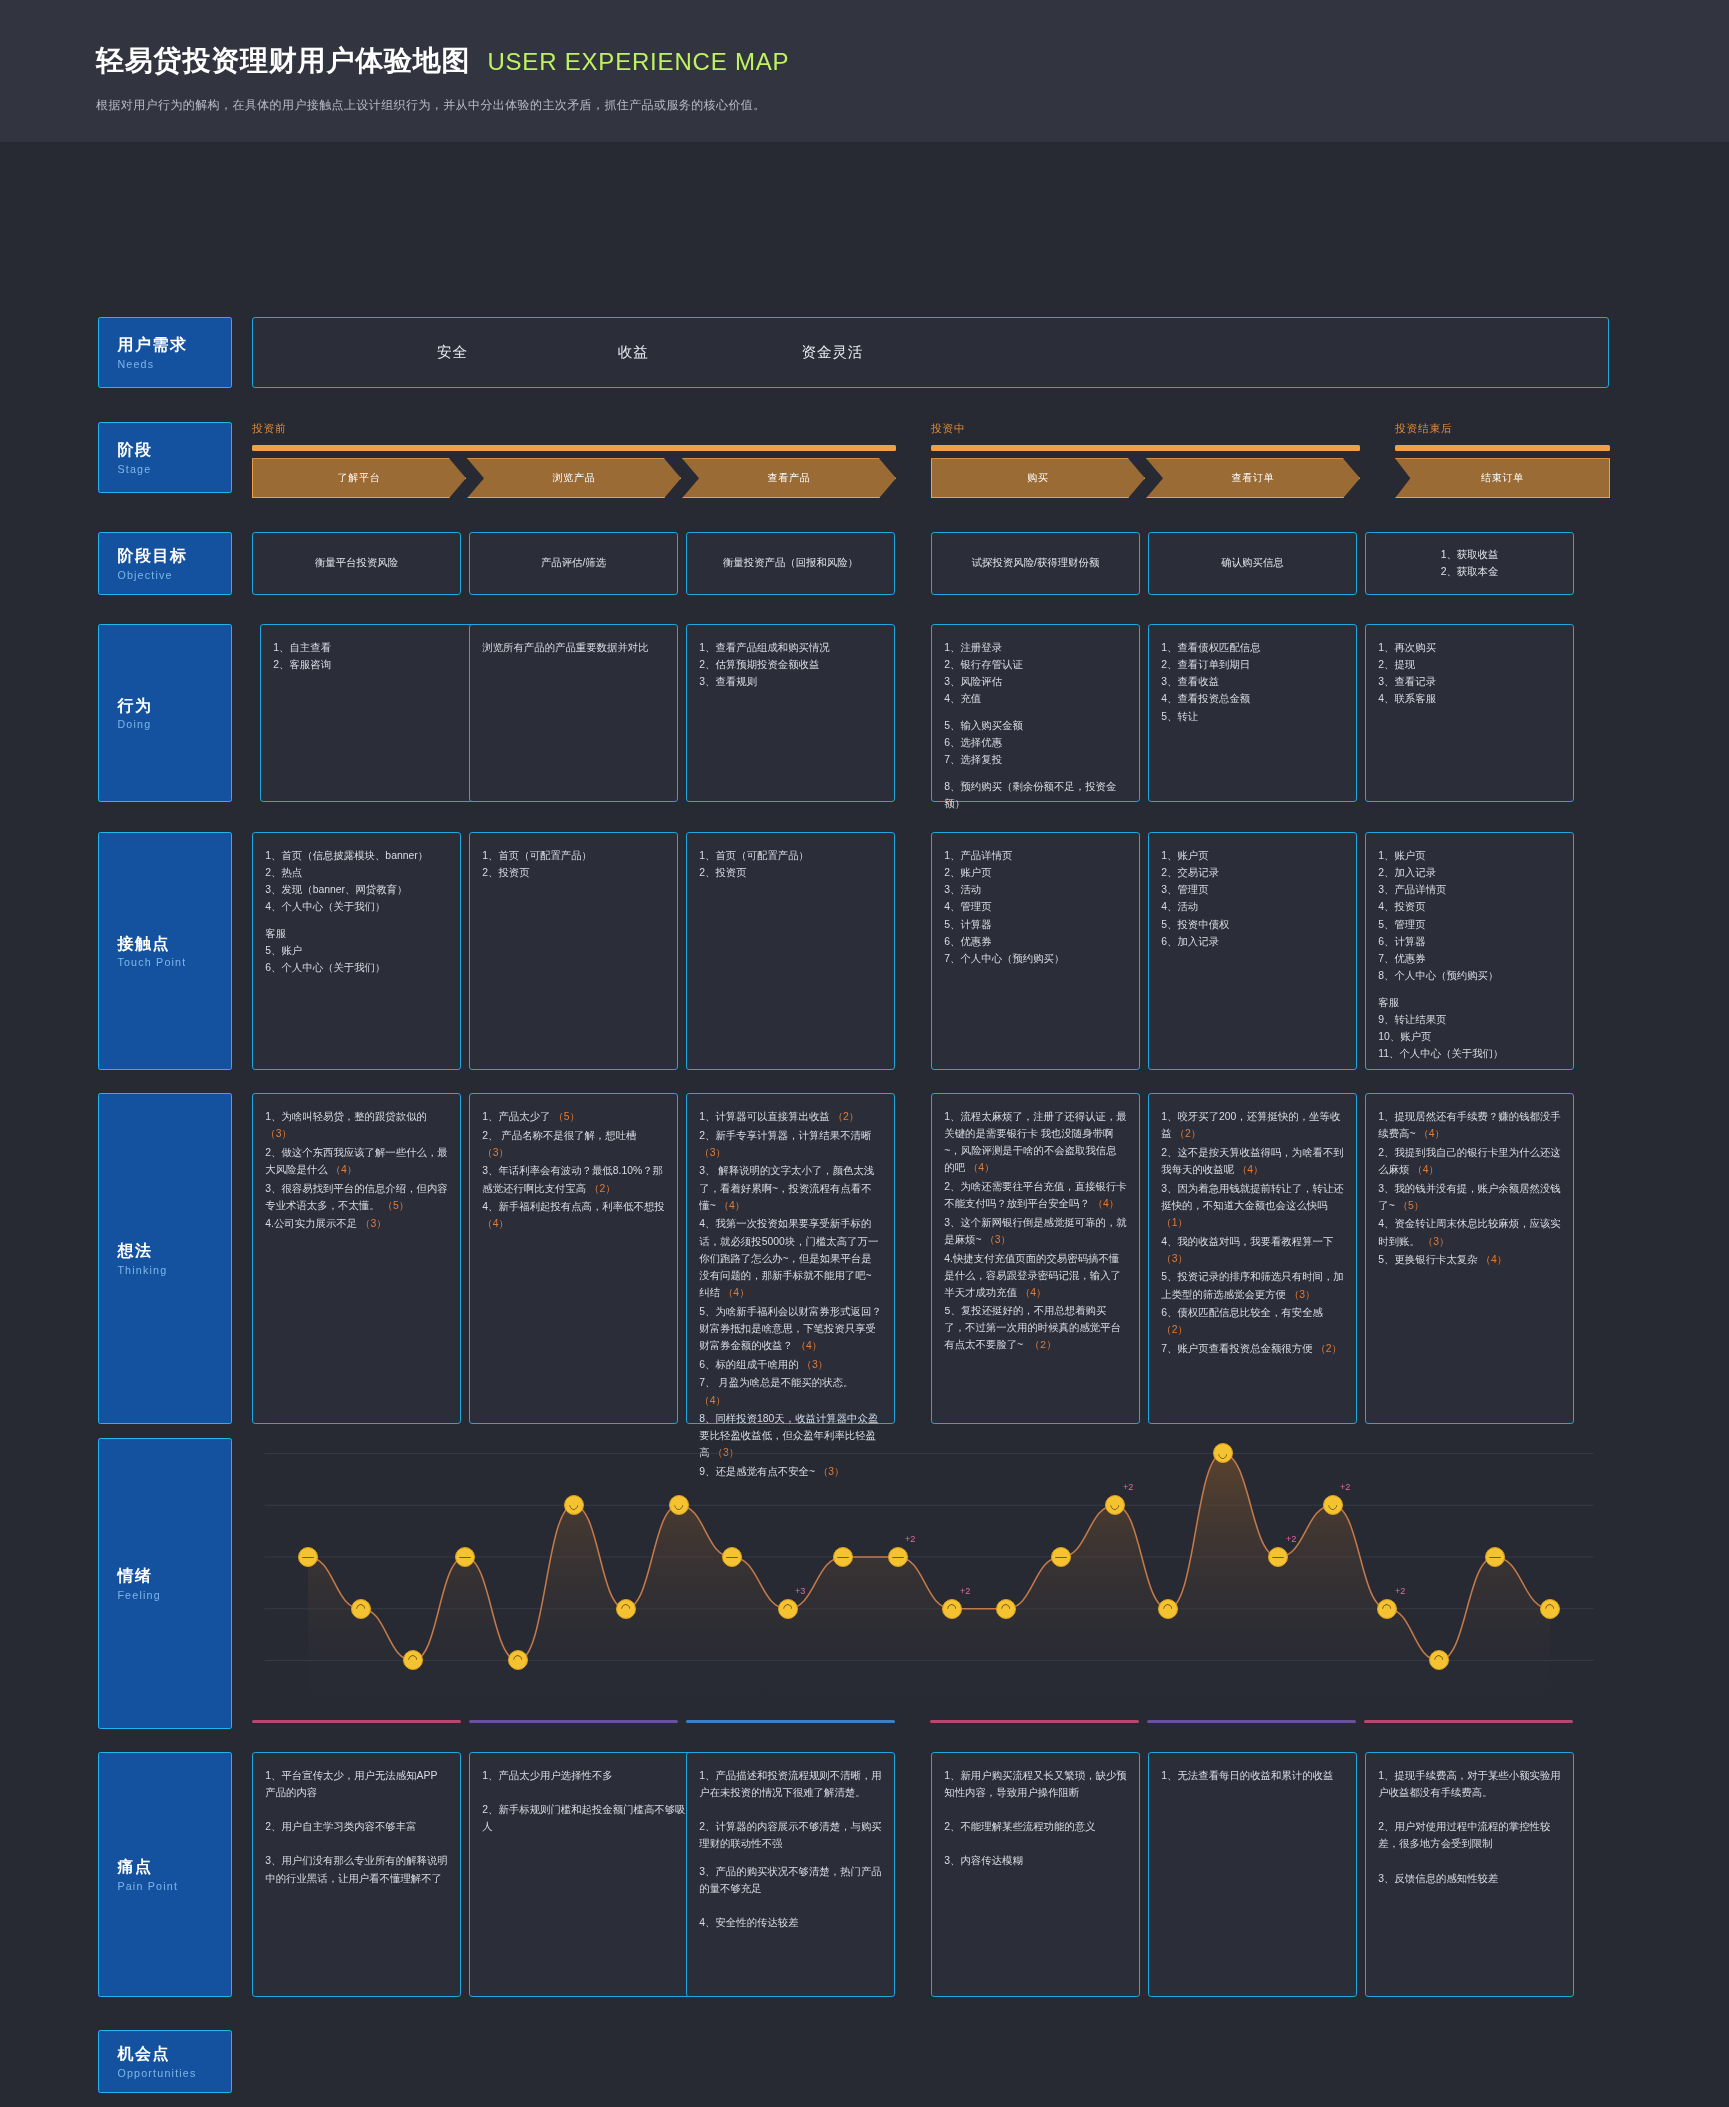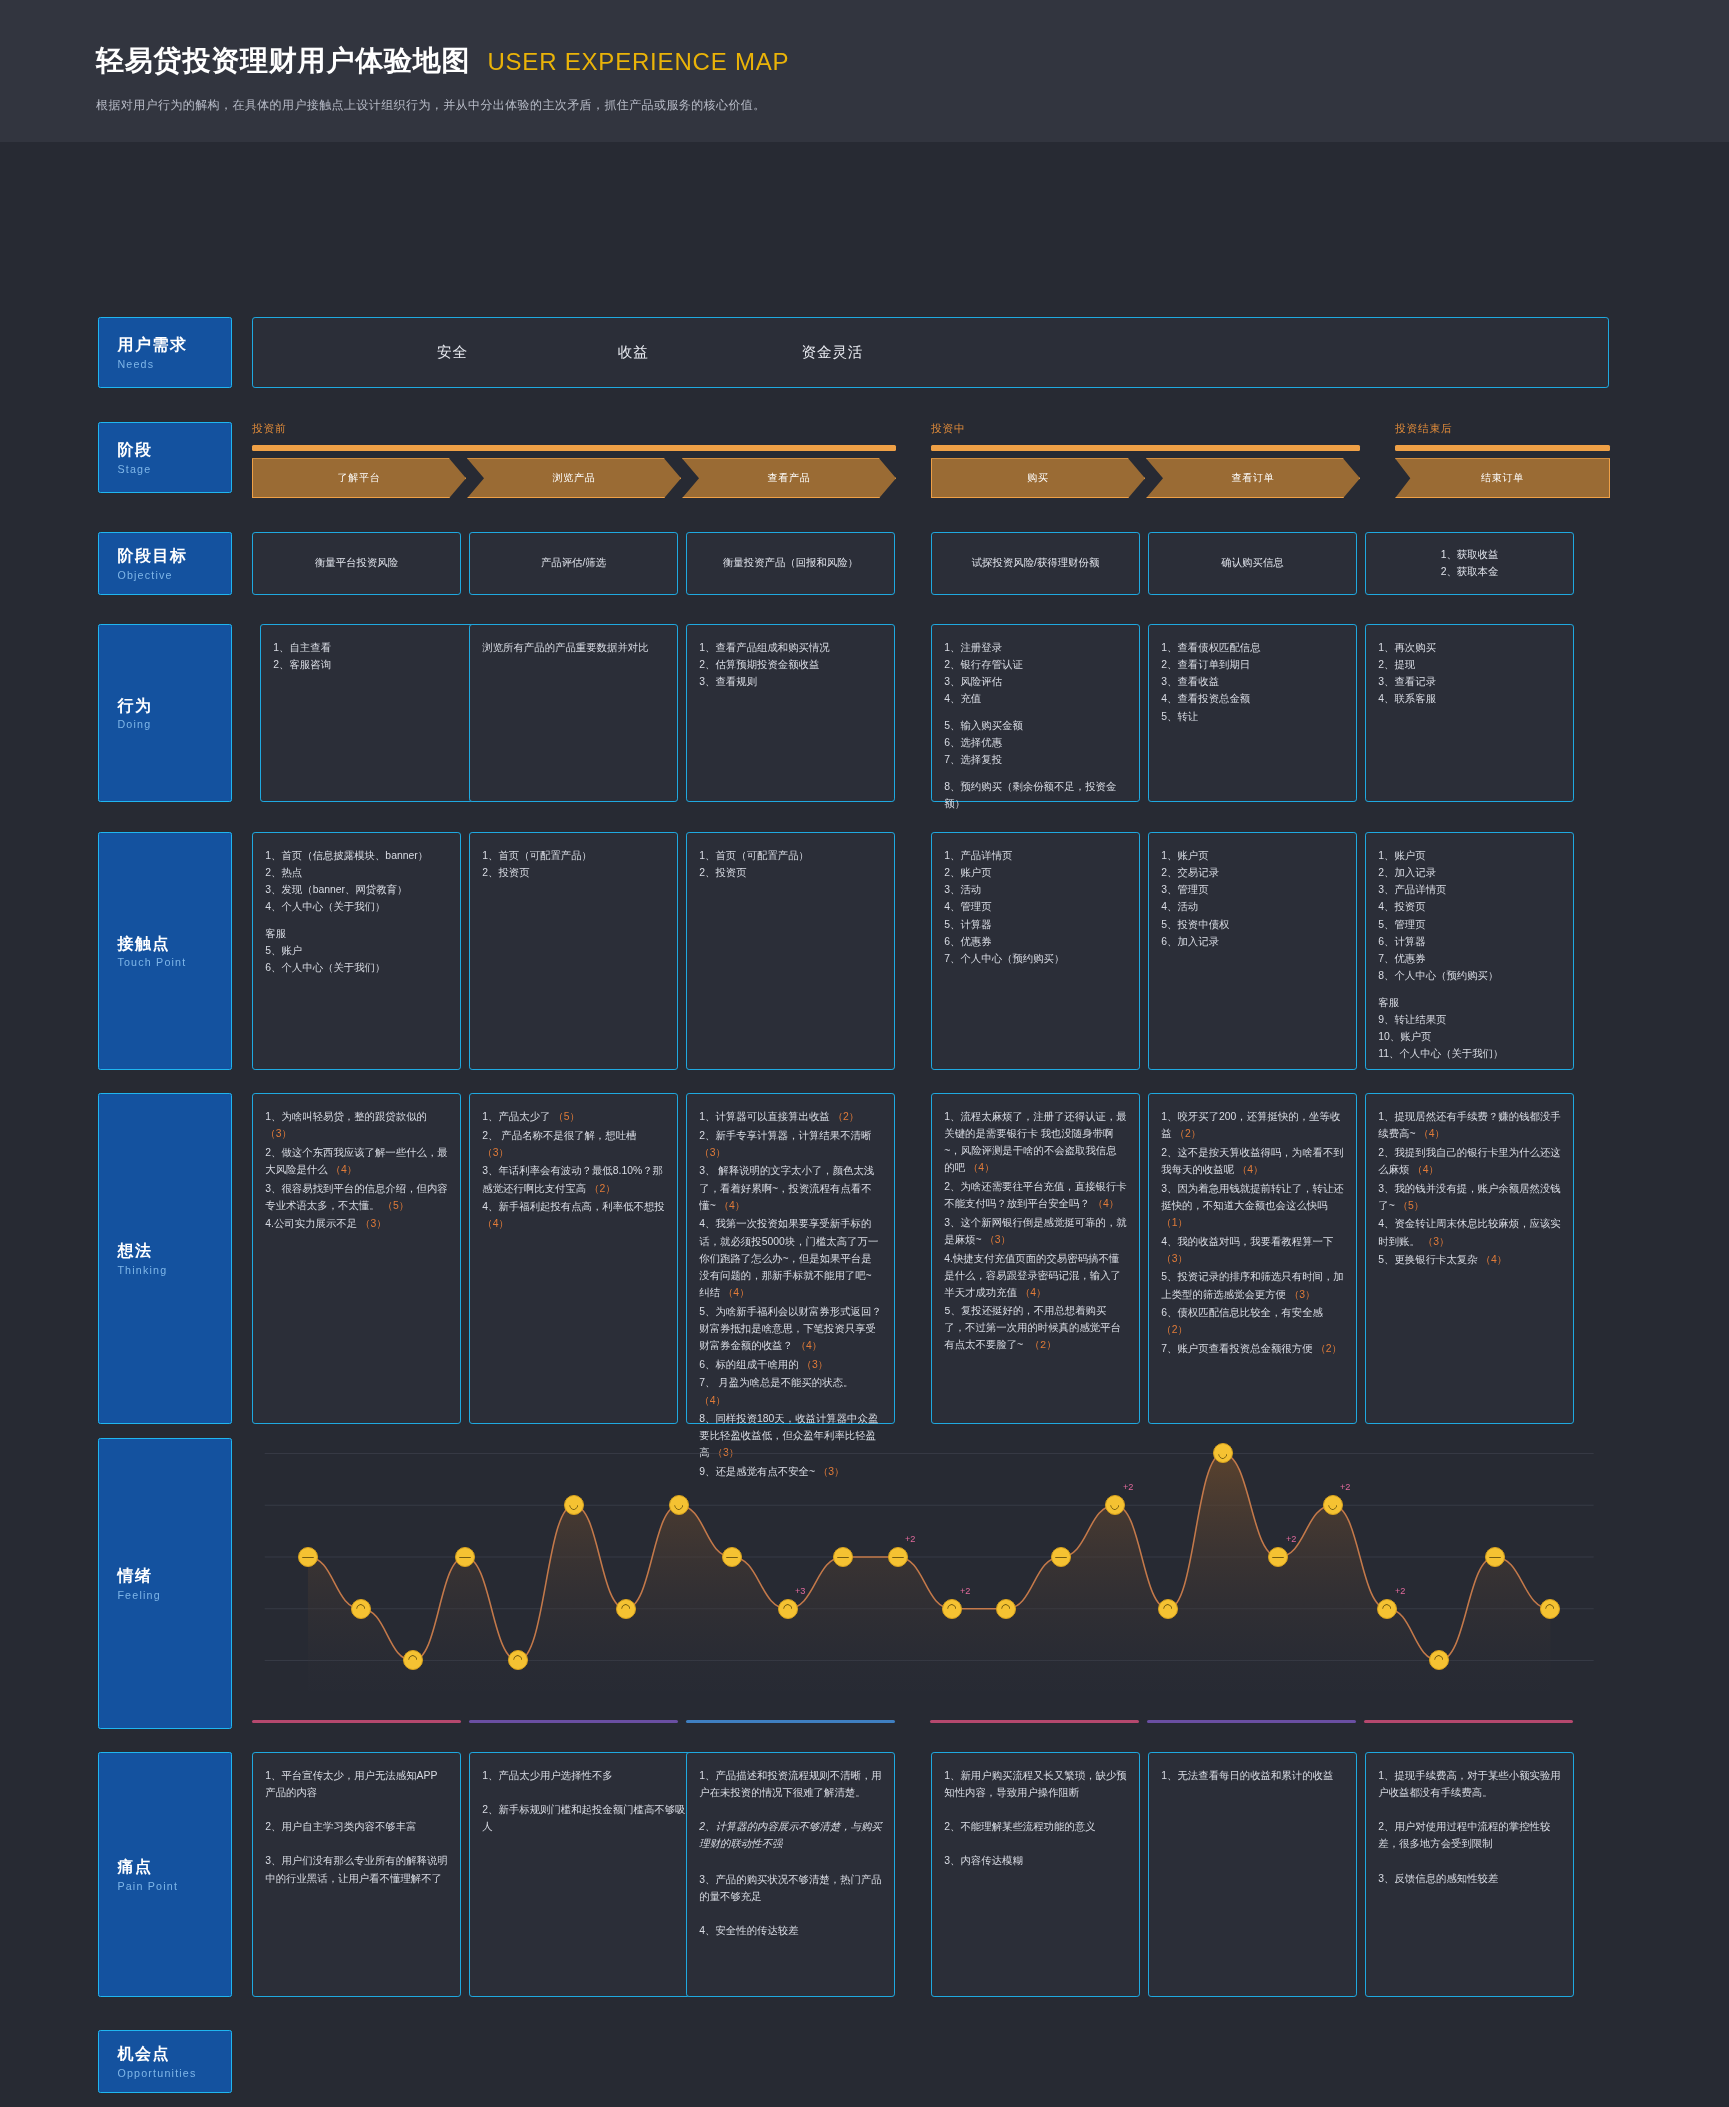--- a/index.html
+++ b/index.html
@@ -14,21 +14,21 @@
   .header {
     background: #32353f;
     height: 142px;
     padding: 42px 0 0 96px;
   }
   .header-titles { display: flex; align-items: baseline; gap: 17px; }
   .title-cn {
     font-size: 28px; font-weight: bold; letter-spacing: 0.8px; color: #ffffff;
   }
   .title-en {
-    font-size: 24px; font-weight: normal; letter-spacing: 0.8px; color: #eab308;
+    font-size: 24px; font-weight: normal; letter-spacing: 0.8px; color: #bef264;
   }
   .subtitle {
     margin-top: 17px; font-size: 12px; color: #b8bcc8; letter-spacing: 0.4px;
   }
 
   
   .canvas { position: relative; padding: 0 0 0 0; }
   .label-box {
     position: absolute;
     left: 98px;
@@ -485,21 +485,21 @@
       </div>
       <div class="cell" style="position: absolute; left: 217px; width: 247px; height: 100%;">
         <ul>
           <li style="margin-bottom: 17px;">1、产品太少用户选择性不多</li>
           <li style="margin-bottom: 17px;">2、新手标规则门槛和起投金额门槛高不够吸引人</li>
         </ul>
       </div>
       <div class="cell" style="position: absolute; left: 434px; width: 209px; height: 100%;">
         <ul>
           <li style="margin-bottom: 17px;">1、产品描述和投资流程规则不清晰，用户在未投资的情况下很难了解清楚。</li>
-          <li style="margin-bottom: 18px; font-style: italic;">2、计算器的内容展示不够清楚，与购买理财的联动性不强</li>
+          <li style="margin-bottom: 10px;">2、计算器的内容展示不够清楚，与购买理财的联动性不强</li>
           <li style="margin-bottom: 17px;">3、产品的购买状况不够清楚，热门产品的量不够充足</li>
           <li style="margin-bottom: 17px;">4、安全性的传达较差</li>
         </ul>
       </div>
       <div class="cell" style="position: absolute; left: 679px; width: 209px; height: 100%;">
         <ul>
           <li style="margin-bottom: 17px;">1、新用户购买流程又长又繁琐，缺少预知性内容，导致用户操作阻断</li>
           <li style="margin-bottom: 17px;">2、不能理解某些流程功能的意义</li>
           <li style="margin-bottom: 17px;">3、内容传达模糊</li>
         </ul>

